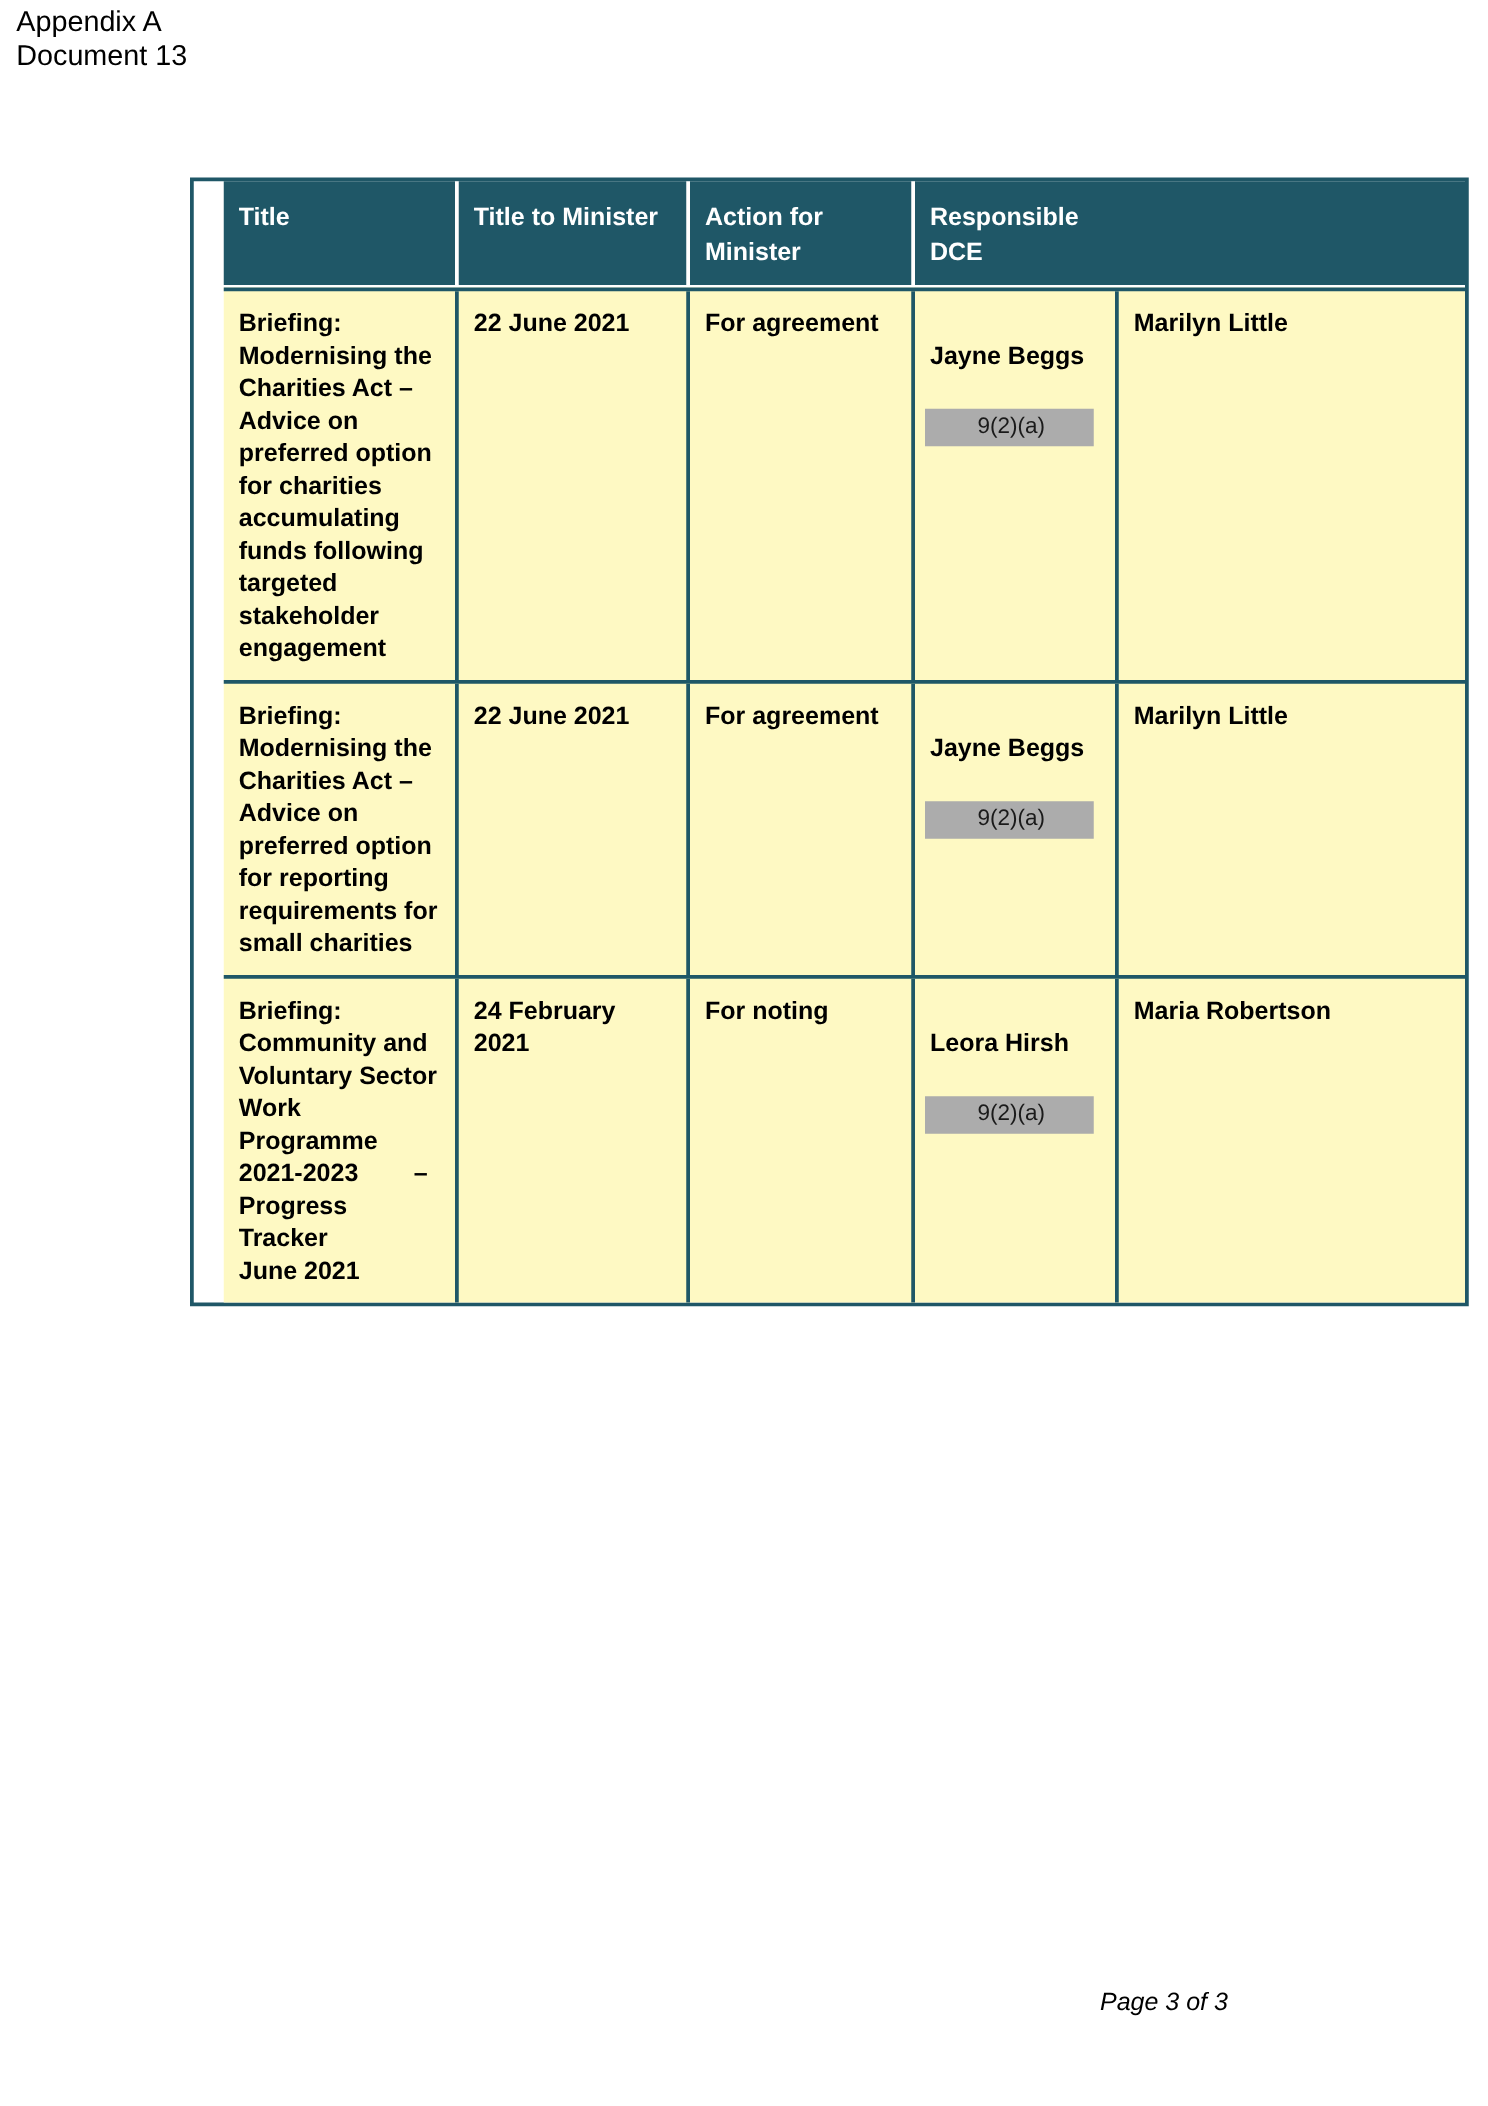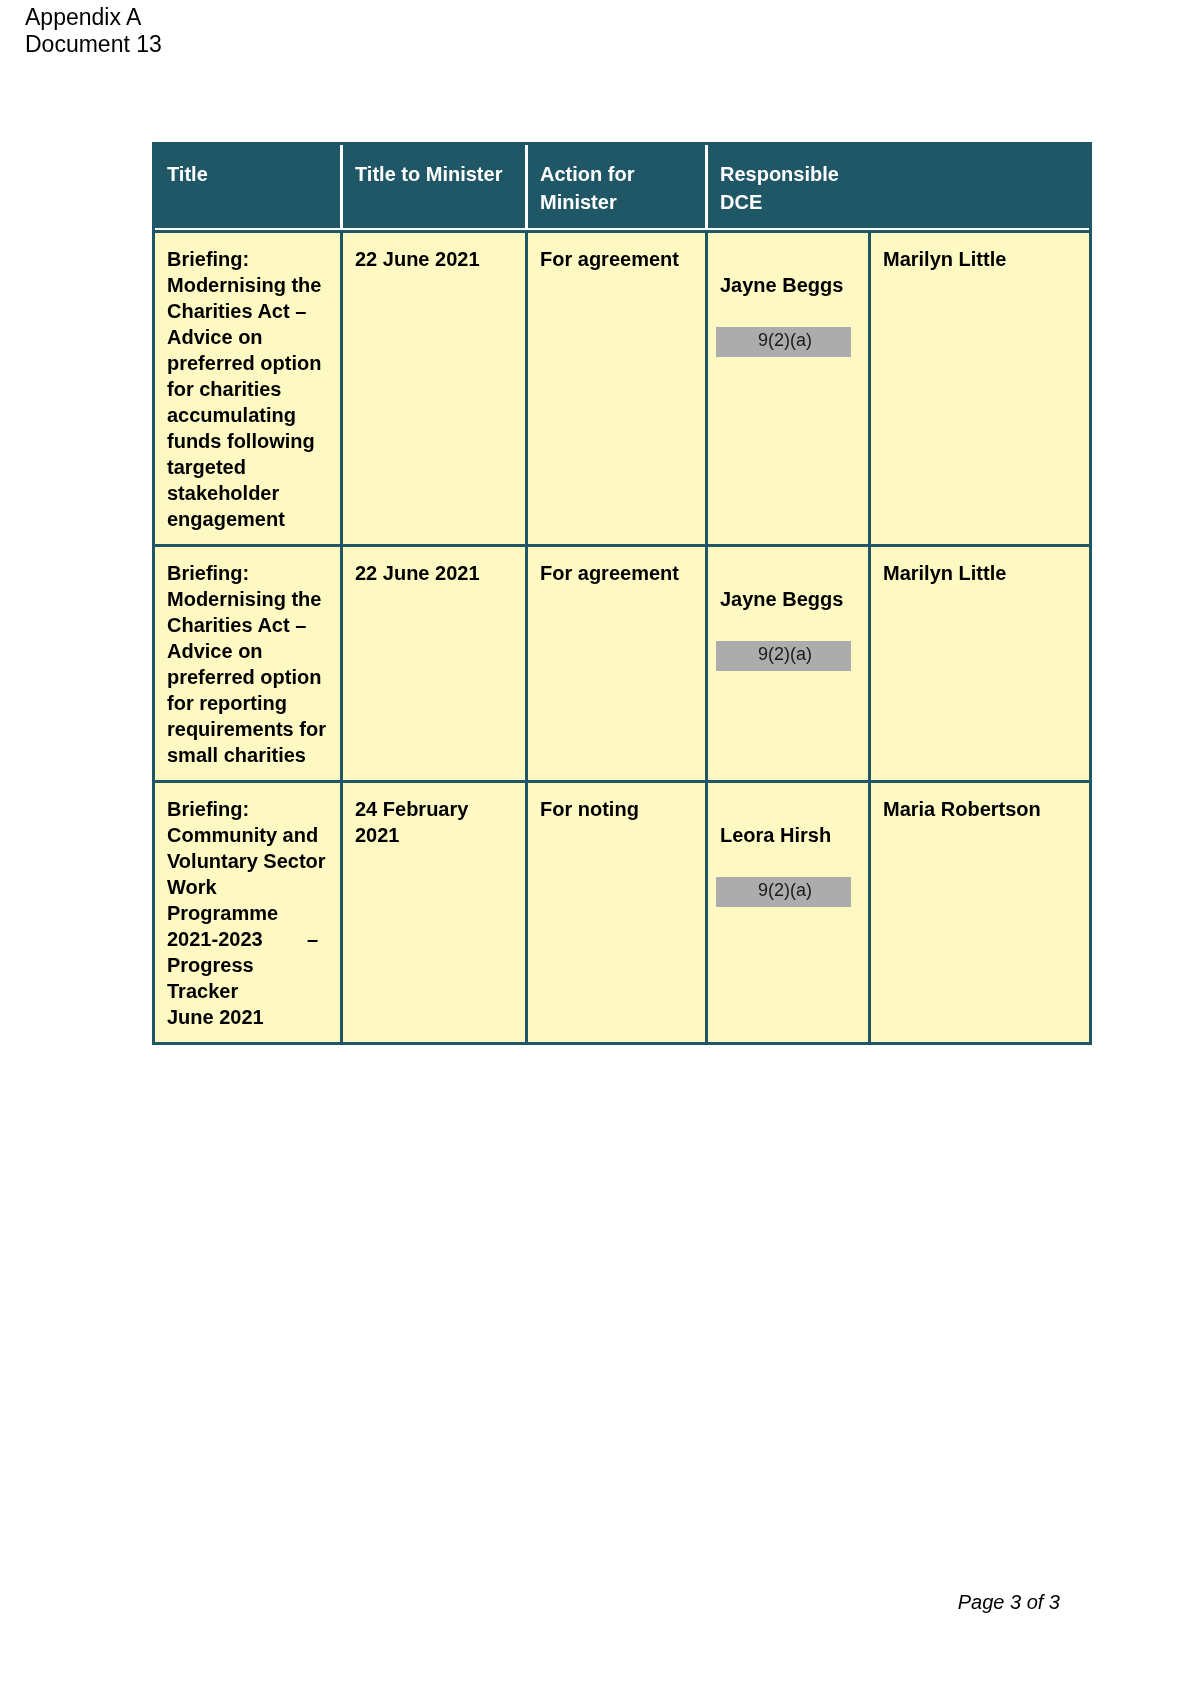--- a/index.html
+++ b/index.html
@@ -2,26 +2,26 @@
 <html style="--teal: #1F5767; --redact: #ACACAC;"><head>
 <meta charset="utf-8">
 <style>
   html,body{margin:0;padding:0;}
   body{
     width:1190px;height:1685px;position:relative;background:#ffffff;
     font-family:"Liberation Sans","DejaVu Sans",sans-serif;color:#000;
     overflow:hidden;
   }
   .corner-label{
-    position:absolute;left:25px;top:4px;
+    position:absolute;left:13px;top:4px;
     font-size:23px;line-height:27px;color:#000;
   }
   .doc-table{
-    position:absolute;left:152px;top:142px;width:940px;
-    border:3px solid var(--teal,#1F5767);box-sizing:border-box;
+    position:absolute;left:152px;top:142px;width:1023px;
+    border:3px solid var(--teal,#1F5767);box-sizing:border-box;padding-left:24px;
   }
   .hrow{
     display:grid;grid-template-columns:185px 185px 180px 163px auto;
     background:var(--teal,#1F5767);color:#fff;
   }
   .hcell{
     box-sizing:border-box;padding:15px 10px 12px 12px;
     font-size:20px;line-height:28px;font-weight:bold;
     white-space:pre-line;border-left:3px solid #fff;min-height:80px;
   }
@@ -41,21 +41,21 @@
   .r1 > .cell{min-height:308px;}
   .r2 > .cell{min-height:224px;}
   .r3 > .cell{min-height:200px;}
   .redact{
     width:135px;height:30px;background:var(--redact,#ACACAC);
     margin-top:3px;margin-left:-4px;box-sizing:border-box;
     font-weight:normal;font-size:18px;line-height:22px;padding:2px 2px 0 5px;
     color:#1a1a1a;white-space:nowrap;text-align:center;
   }
   .footer-page{
-    position:absolute;left:880px;top:1591px;width:180px;text-align:right;
+    position:absolute;left:880px;top:1591px;width:180px;text-align:left;
     font-size:20px;font-style:italic;color:#000;
   }
 </style>
 </head>
 <body>
 
 <div class="corner-label">
   <div>Appendix A</div>
   <div>Document 13</div>
 </div>

